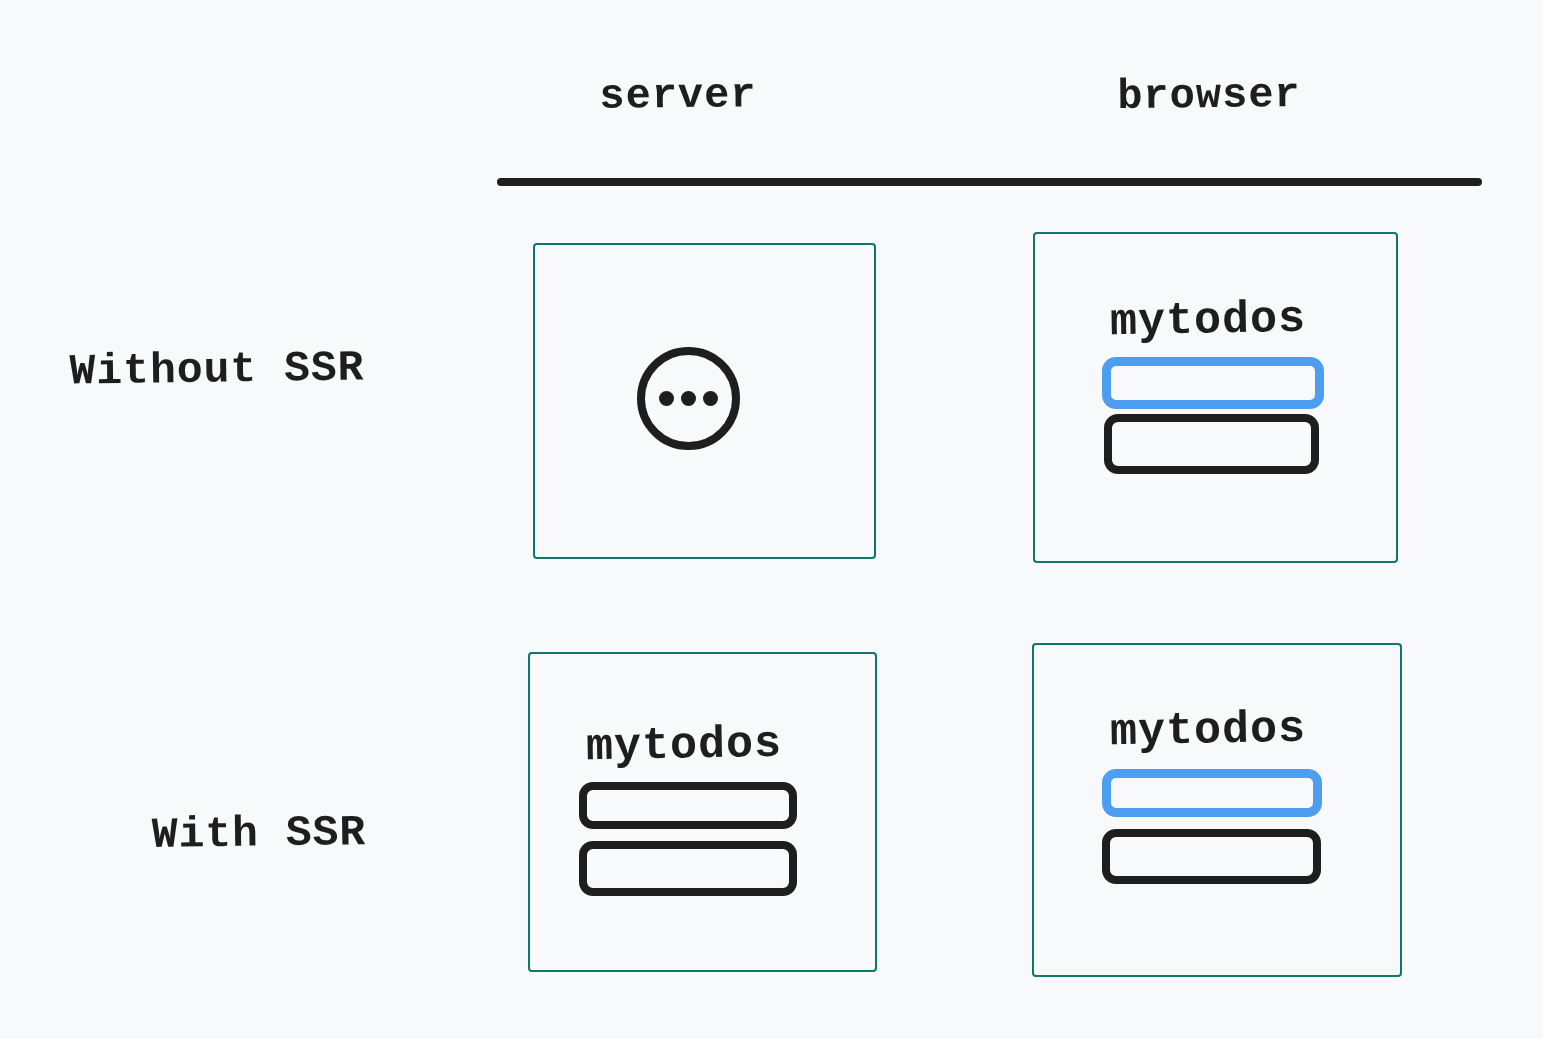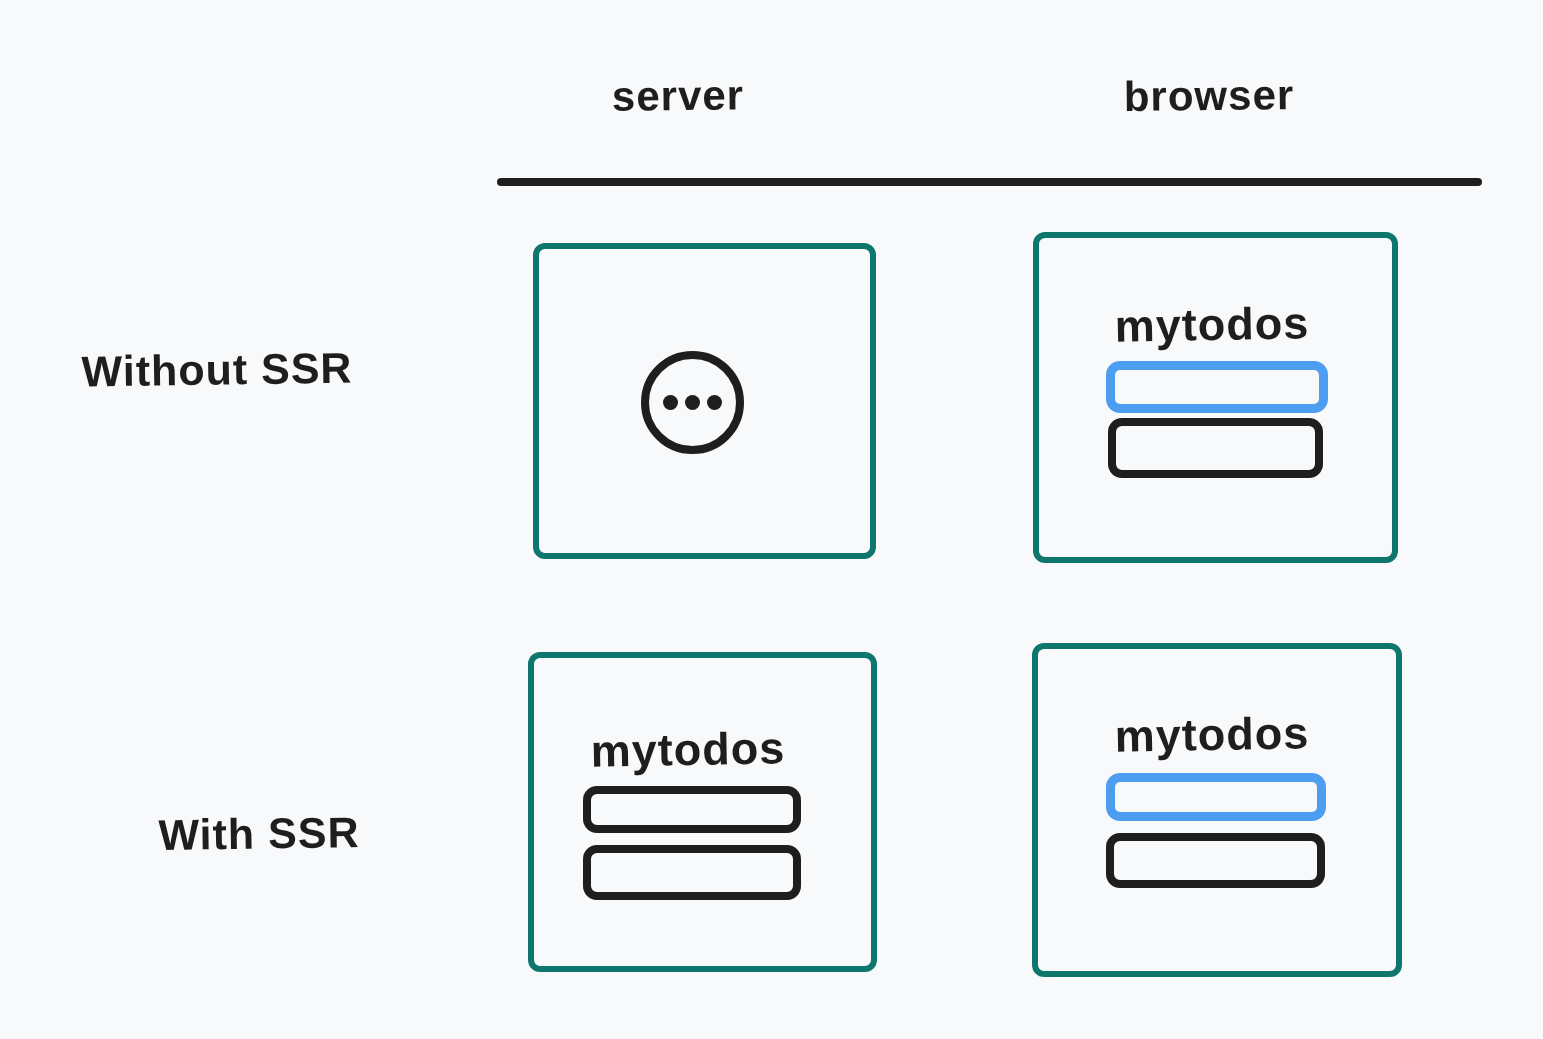--- a/index.html
+++ b/index.html
@@ -2,21 +2,21 @@
 <html><head>
 <meta charset="utf-8">
 <style>
   * { margin: 0; padding: 0; box-sizing: border-box; }
   html, body { background: #f8f9fb; }
   .canvas {
     position: relative;
     width: 1543px;
     height: 1039px;
     background: #f8f9fb;
-    font-family: Liberation Sans, sans-serif;
+    font-family: Liberation Mono, monospace;
     color: #1e1e1e;
     overflow: hidden;
   }
 
   
   .col-header {
     position: absolute;
     transform: translate(-50%, -50%) rotate(-0.6deg);
     font-size: 42px;
     font-weight: 700;
@@ -43,22 +43,22 @@
     font-weight: 700;
     letter-spacing: 1px;
     white-space: nowrap;
   }
   .row-without { left: 217px; top: 370px; }
   .row-with    { left: 259px; top: 834px; }
 
   
   .box {
     position: absolute;
-    border: 6px solid #0f766e;
-    border-radius: 12px;
+    border: 2px solid #0f766e;
+    border-radius: 4px;
   }
   .box-ts { left: 533px;  top: 243px; width: 343px; height: 316px; }
   .box-tb { left: 1033px; top: 232px; width: 365px; height: 331px; }
   .box-bs { left: 528px;  top: 652px; width: 349px; height: 320px; }
   .box-bb { left: 1032px; top: 643px; width: 370px; height: 334px; }
 
   
   .spinner {
     position: absolute;
     left: 102px; top: 102px;

